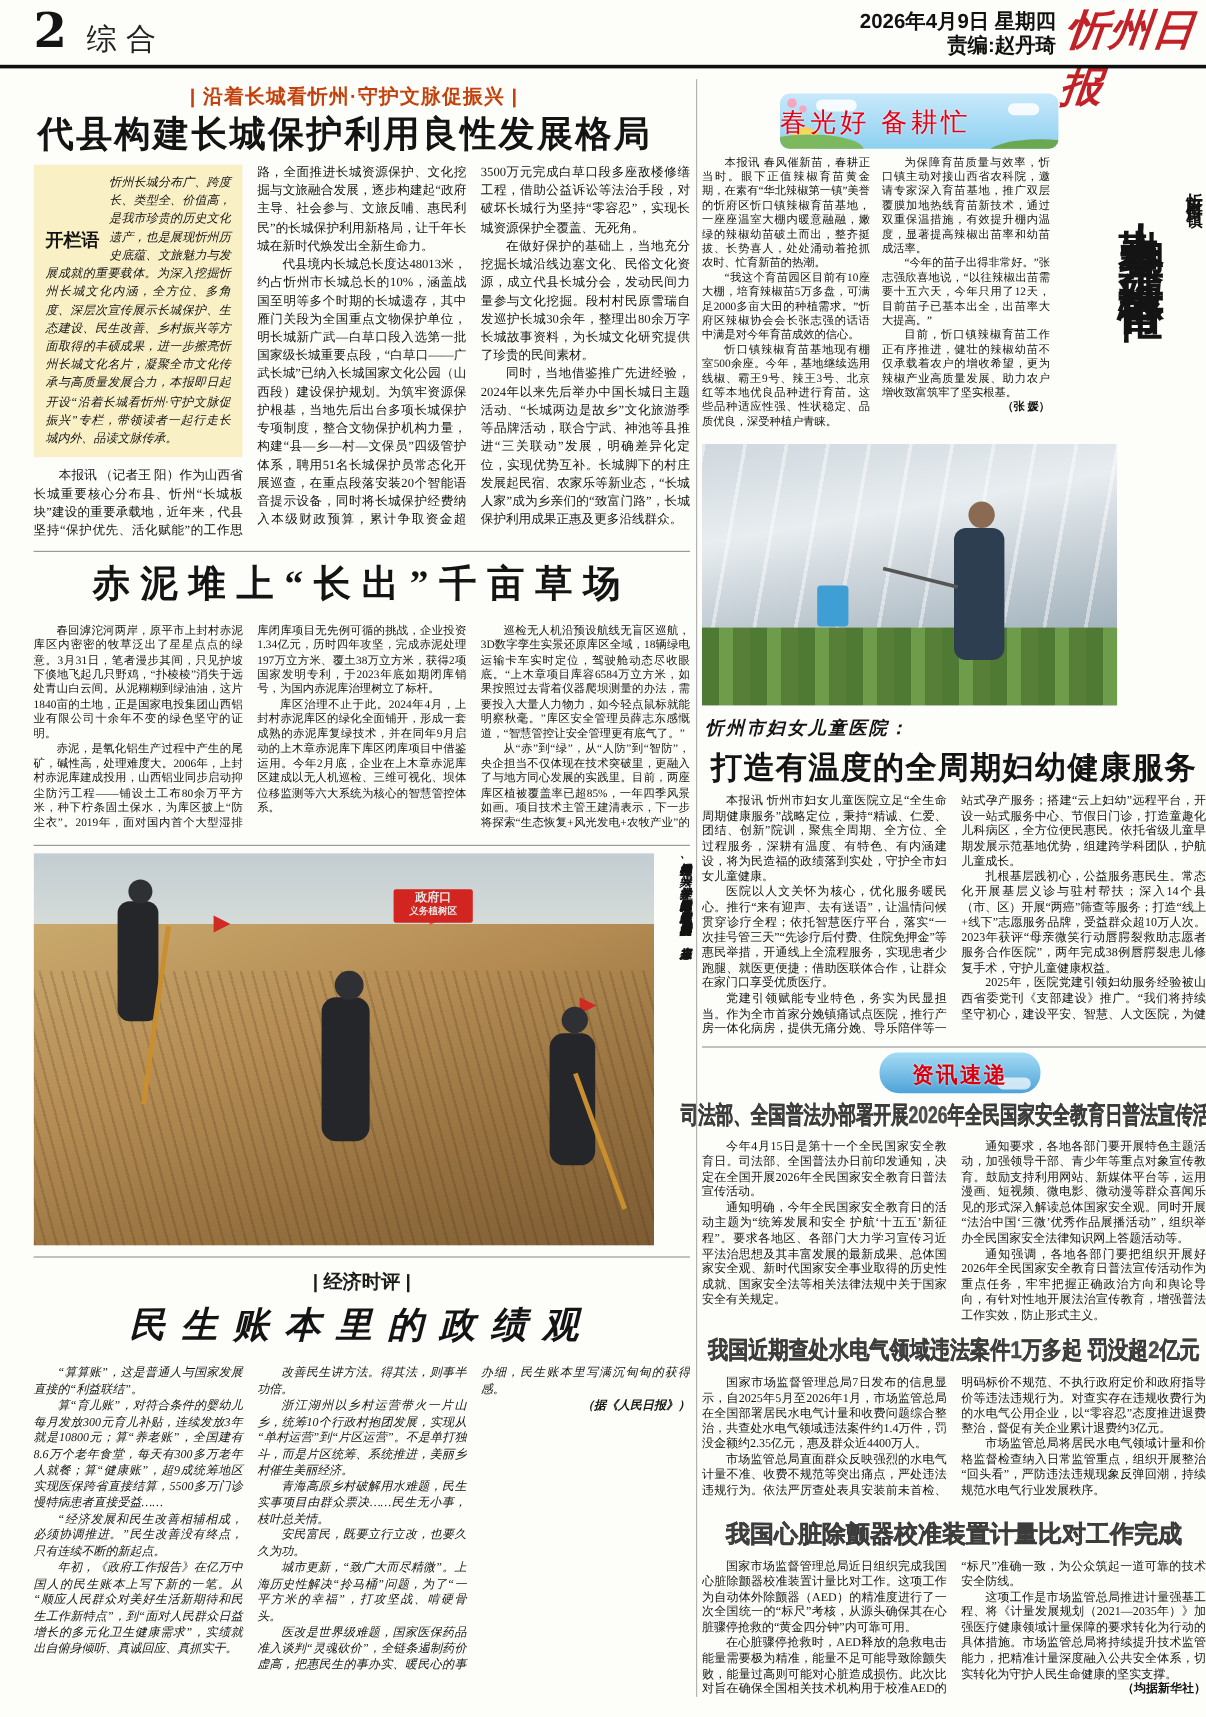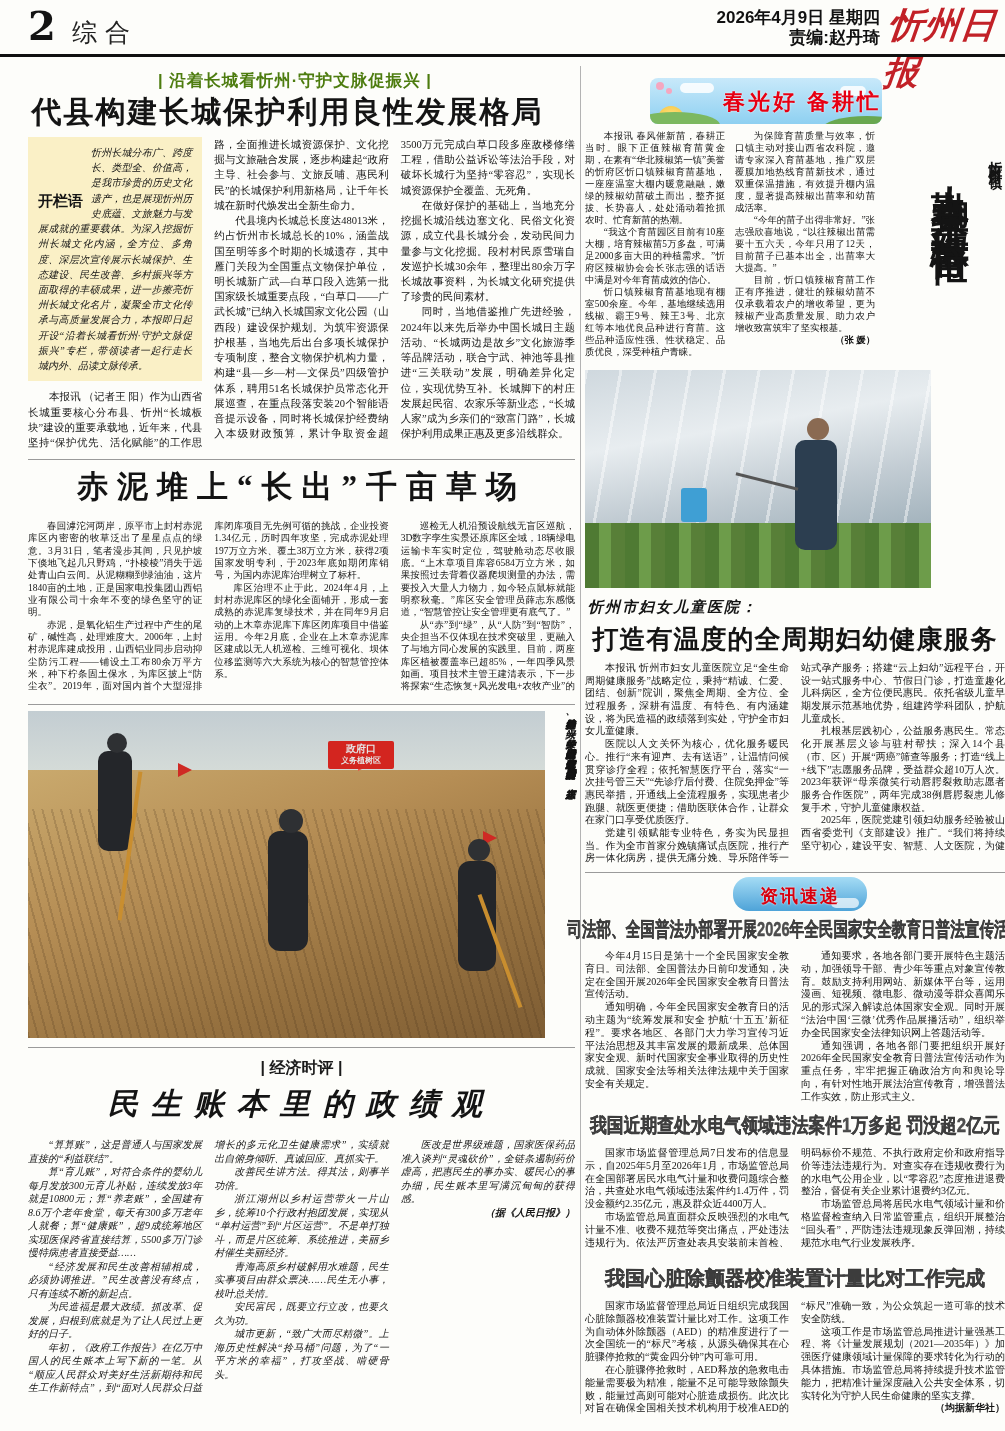--- a/index.html
+++ b/index.html
@@ -13,21 +13,21 @@
   .secname{font-size:25px;font-family:"Liberation Sans",sans-serif;letter-spacing:8px;color:#222;}
   .dateblk{font-size:17px;font-weight:bold;font-family:"Liberation Sans",sans-serif;text-align:right;line-height:20px;color:#111;}
   .masthead{font-size:35px;font-weight:bold;font-style:italic;color:#c22127;transform:skewX(-6deg);letter-spacing:1px;}
   .headrule{background:#101010;height:3px;}
   
   .flow{column-gap:12px;column-fill:auto;height:100%;overflow:hidden;text-align:justify;}
   .c3{column-count:3;}
   .c2{column-count:2;}
   .flow p{margin:0;text-indent:2em;}
   p.byline{text-indent:0;text-align:right;font-weight:bold;}
-  .kickerblue{color:#4d7c0f;font-weight:bold;font-family:"Liberation Sans",sans-serif;font-size:16.5px;text-align:center;letter-spacing:1px;}
+  .kickerblue{color:#c2410c;font-weight:bold;font-family:"Liberation Sans",sans-serif;font-size:16.5px;text-align:center;letter-spacing:1px;}
   .bigheadline{font-weight:bold;text-align:center;font-family:"Liberation Serif",serif;}
   
   .introbox{background:#faf0c6;padding:8px 10px;margin-bottom:8px;break-inside:avoid;}
   .introbox .ititle{font-size:15px;font-weight:bold;float:left;margin-right:8px;font-family:"Liberation Sans",sans-serif;margin-top:45px;}
   .introbox .itext{font-size:10px;line-height:1.52;font-style:italic;text-align:justify;}
   
   .photo{overflow:hidden;position:absolute;}
   .vertcap{writing-mode:vertical-rl;font-size:10px;line-height:14px;font-weight:bold;font-style:italic;overflow:hidden;}
   
   .p1sky{position:absolute;left:0;top:0;width:100%;height:22%;background:linear-gradient(#c3cdd2,#d8ded9);}
@@ -49,22 +49,22 @@
           background:repeating-linear-gradient(100deg,rgba(255,255,255,.9) 0 3px,transparent 3px 34px);}
   .p2plants{position:absolute;left:0;bottom:0;width:100%;height:30%;
           background:repeating-linear-gradient(90deg,#4f7a33 0 14px,#6d9c4a 14px 26px,#587f38 26px 40px);}
   .p2barrel{position:absolute;background:#3f9fd4;border-radius:3px;}
   
   .econlabel{font-weight:bold;font-size:16px;text-align:center;font-family:"Liberation Sans",sans-serif;color:#1b1b1b;}
   .econhead{font-weight:bold;font-style:italic;font-size:30px;letter-spacing:13px;text-align:center;}
   .kai{font-style:italic;}
   
   .springbanner{background:linear-gradient(#c8e9fa,#8ed0f1);border-radius:8px;overflow:hidden;}
-  .springbanner .btxt{position:absolute;left:0;right:0;top:9px;text-align:right;color:#e60013;
-      font-size:22px;font-weight:bold;font-family:"Liberation Sans",sans-serif;letter-spacing:3px;text-shadow:0 0 2px #fff;padding-left:40px;}
+  .springbanner .btxt{position:absolute;left:0;right:0;top:9px;text-align:left;color:#e60013;
+      font-size:22px;font-weight:normal;font-family:"Liberation Sans",sans-serif;letter-spacing:3px;text-shadow:0 0 2px #fff;}
   .sun{position:absolute;width:26px;height:26px;border-radius:50%;background:radial-gradient(#ffe98a,#f7c23c);left:8px;bottom:-8px;}
   .hillgreen{position:absolute;width:90px;height:26px;border-radius:50%;background:#7cb860;bottom:-14px;}
   .cloudw{position:absolute;width:34px;height:10px;border-radius:8px;background:rgba(255,255,255,.85);}
   .blossom{position:absolute;width:8px;height:8px;border-radius:50%;background:#f5a7c0;}
   .digestbanner{background:linear-gradient(#a5dcf5,#4ea3d8);border-radius:16px;overflow:hidden;}
   .digestbanner .btxt{position:absolute;left:0;right:0;top:7px;text-align:center;color:#d7000f;
       font-size:18px;font-weight:bold;font-family:"Liberation Sans",sans-serif;letter-spacing:2px;text-shadow:0 0 2px #fff;}
   
   .vertkicker{writing-mode:vertical-rl;font-size:13.5px;font-weight:bold;letter-spacing:3px;}
   .verthead{writing-mode:vertical-rl;font-size:38px;font-weight:bold;letter-spacing:5px;font-family:"Liberation Serif",serif;}
@@ -153,21 +153,20 @@
   <div class="abs hrule" style="left:28px;top:1047px;width:547px;"></div>
 
   <div class="abs econlabel" style="left:28px;top:1058px;width:547px;">| 经济时评 |</div>
   <div class="abs econhead" style="left:28px;top:1084px;width:547px;">民生账本里的政绩观</div>
   <div class="abs" style="left:28px;top:1138px;width:547px;height:266px;">
     <div class="flow c3 kai" style="font-size:10px;line-height:1.35;">
       <div>
           <p>“算算账”，这是普通人与国家发展直接的“利益联结”。</p>
           <p>算“育儿账”，对符合条件的婴幼儿每月发放300元育儿补贴，连续发放3年就是10800元；算“养老账”，全国建有8.6万个老年食堂，每天有300多万老年人就餐；算“健康账”，超9成统筹地区实现医保跨省直接结算，5500多万门诊慢特病患者直接受益……</p>
           <p>“经济发展和民生改善相辅相成，必须协调推进。”民生改善没有终点，只有连续不断的新起点。</p>
-          <p>为民造福是最大政绩。抓改革、促发展，归根到底就是为了让人民过上更好的日子。</p>
           <p>年初，《政府工作报告》在亿万中国人的民生账本上写下新的一笔。从“顺应人民群众对美好生活新期待和民生工作新特点”，到“面对人民群众日益增长的多元化卫生健康需求”，实绩就出自俯身倾听、真诚回应、真抓实干。</p>
           <p>改善民生讲方法。得其法，则事半功倍。</p>
           <p>浙江湖州以乡村运营带火一片山乡，统筹10个行政村抱团发展，实现从“单村运营”到“片区运营”。不是单打独斗，而是片区统筹、系统推进，美丽乡村催生美丽经济。</p>
           <p>青海高原乡村破解用水难题，民生实事项目由群众票决……民生无小事，枝叶总关情。</p>
           <p>安民富民，既要立行立改，也要久久为功。</p>
           <p>城市更新，“致广大而尽精微”。上海历史性解决“拎马桶”问题，为了“一平方米的幸福”，打攻坚战、啃硬骨头。</p>
           <p>医改是世界级难题，国家医保药品准入谈判“灵魂砍价”，全链条遏制药价虚高，把惠民生的事办实、暖民心的事办细，民生账本里写满沉甸甸的获得感。</p>
         </div>
       <p class="byline">（据《人民日报》）</p>
     </div>

